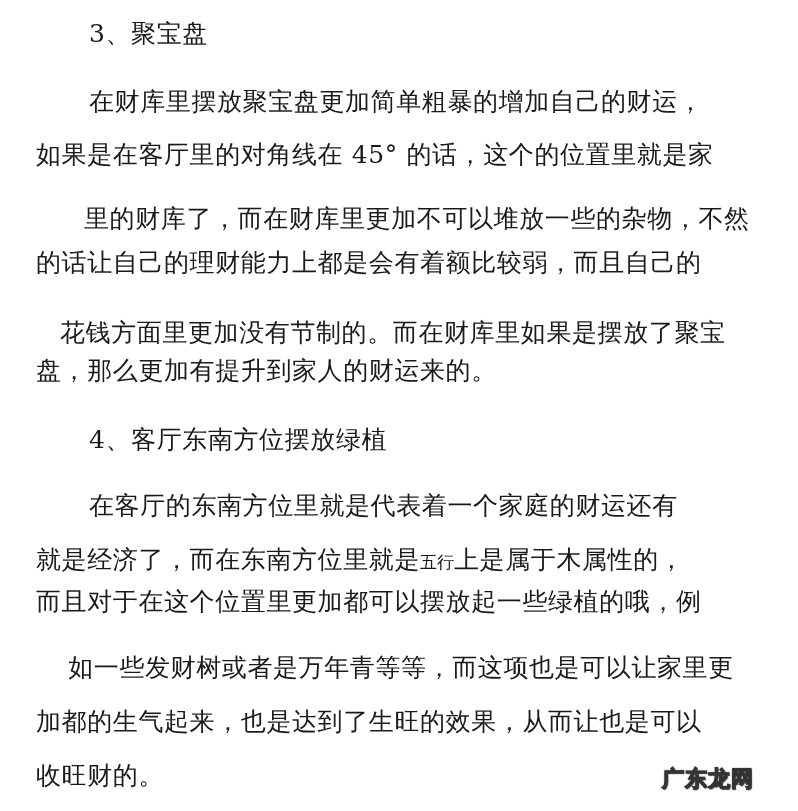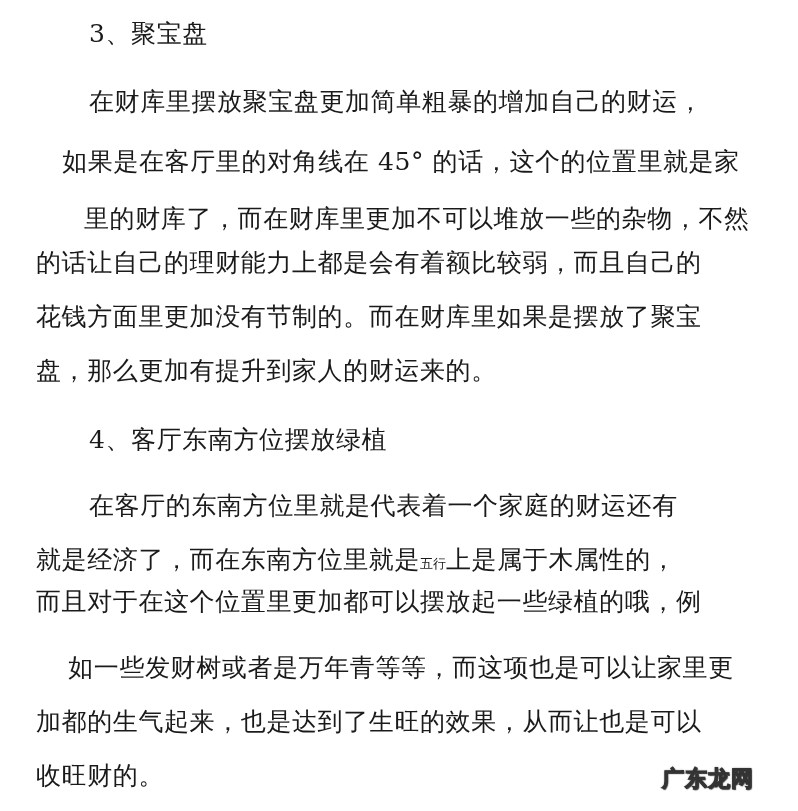--- a/index.html
+++ b/index.html
@@ -8,41 +8,41 @@
     font-family: "DejaVu Serif", "Liberation Serif", serif;
     color: #1a1a1a;
   }
   .doc { position: absolute; left: 0; top: 0; width: 798px; height: 667px; }
   .line {
     position: absolute; left: 36px; width: 730px;
     font-size: 25px; line-height: 32px; white-space: nowrap;
     letter-spacing: 0.6px;
   }
   .indent { left: 89px; }
-  .small { font-size: 13px; letter-spacing: 0; }
+  .small { font-size: 17px; letter-spacing: 0; }
   .watermark {
     position: absolute; left: 662px; top: 764px;
     font-family: "DejaVu Sans", "Liberation Sans", sans-serif;
     font-size: 22px; font-weight: bold; color: #0f172a;
     letter-spacing: 1px;
     -webkit-text-stroke: 1px #333;
     text-shadow: 0 0 2px #555, 1px 1px 1px #444;
   }
 </style>
 </head>
 <body>
 
 <div class="doc">
   <div class="line indent" style="top:18px;">3、聚宝盘</div>
 
   <div class="line indent" style="top:86px;">在财库里摆放聚宝盘更加简单粗暴的增加自己的财运，</div>
-  <div class="line" style="top:146px;text-align:center;">如果是在客厅里的对角线在 45° 的话，这个的位置里就是家</div>
+  <div class="line" style="top:139px;">如果是在客厅里的对角线在 45° 的话，这个的位置里就是家</div>
   <div class="line" style="top:203px;margin-left:48px;">里的财库了，而在财库里更加不可以堆放一些的杂物，不然</div>
   <div class="line" style="top:247px;">的话让自己的理财能力上都是会有着额比较弱，而且自己的</div>
-  <div class="line" style="top:301px;">花钱方面里更加没有节制的。而在财库里如果是摆放了聚宝</div>
+  <div class="line" style="top:317px;margin-left:24px;">花钱方面里更加没有节制的。而在财库里如果是摆放了聚宝</div>
   <div class="line" style="top:355px;">盘，那么更加有提升到家人的财运来的。</div>
 
   <div class="line indent" style="top:424px;">4、客厅东南方位摆放绿植</div>
 
   <div class="line indent" style="top:490px;">在客厅的东南方位里就是代表着一个家庭的财运还有</div>
   <div class="line" style="top:544px;">
     <span>就是经济了，而在东南方位里就是</span><span class="small">五行</span><span>上是属于木属性的，</span>
   </div>
   <div class="line" style="top:586px;">而且对于在这个位置里更加都可以摆放起一些绿植的哦，例</div>
   <div class="line" style="top:652px;text-align:center;">如一些发财树或者是万年青等等，而这项也是可以让家里更</div>

